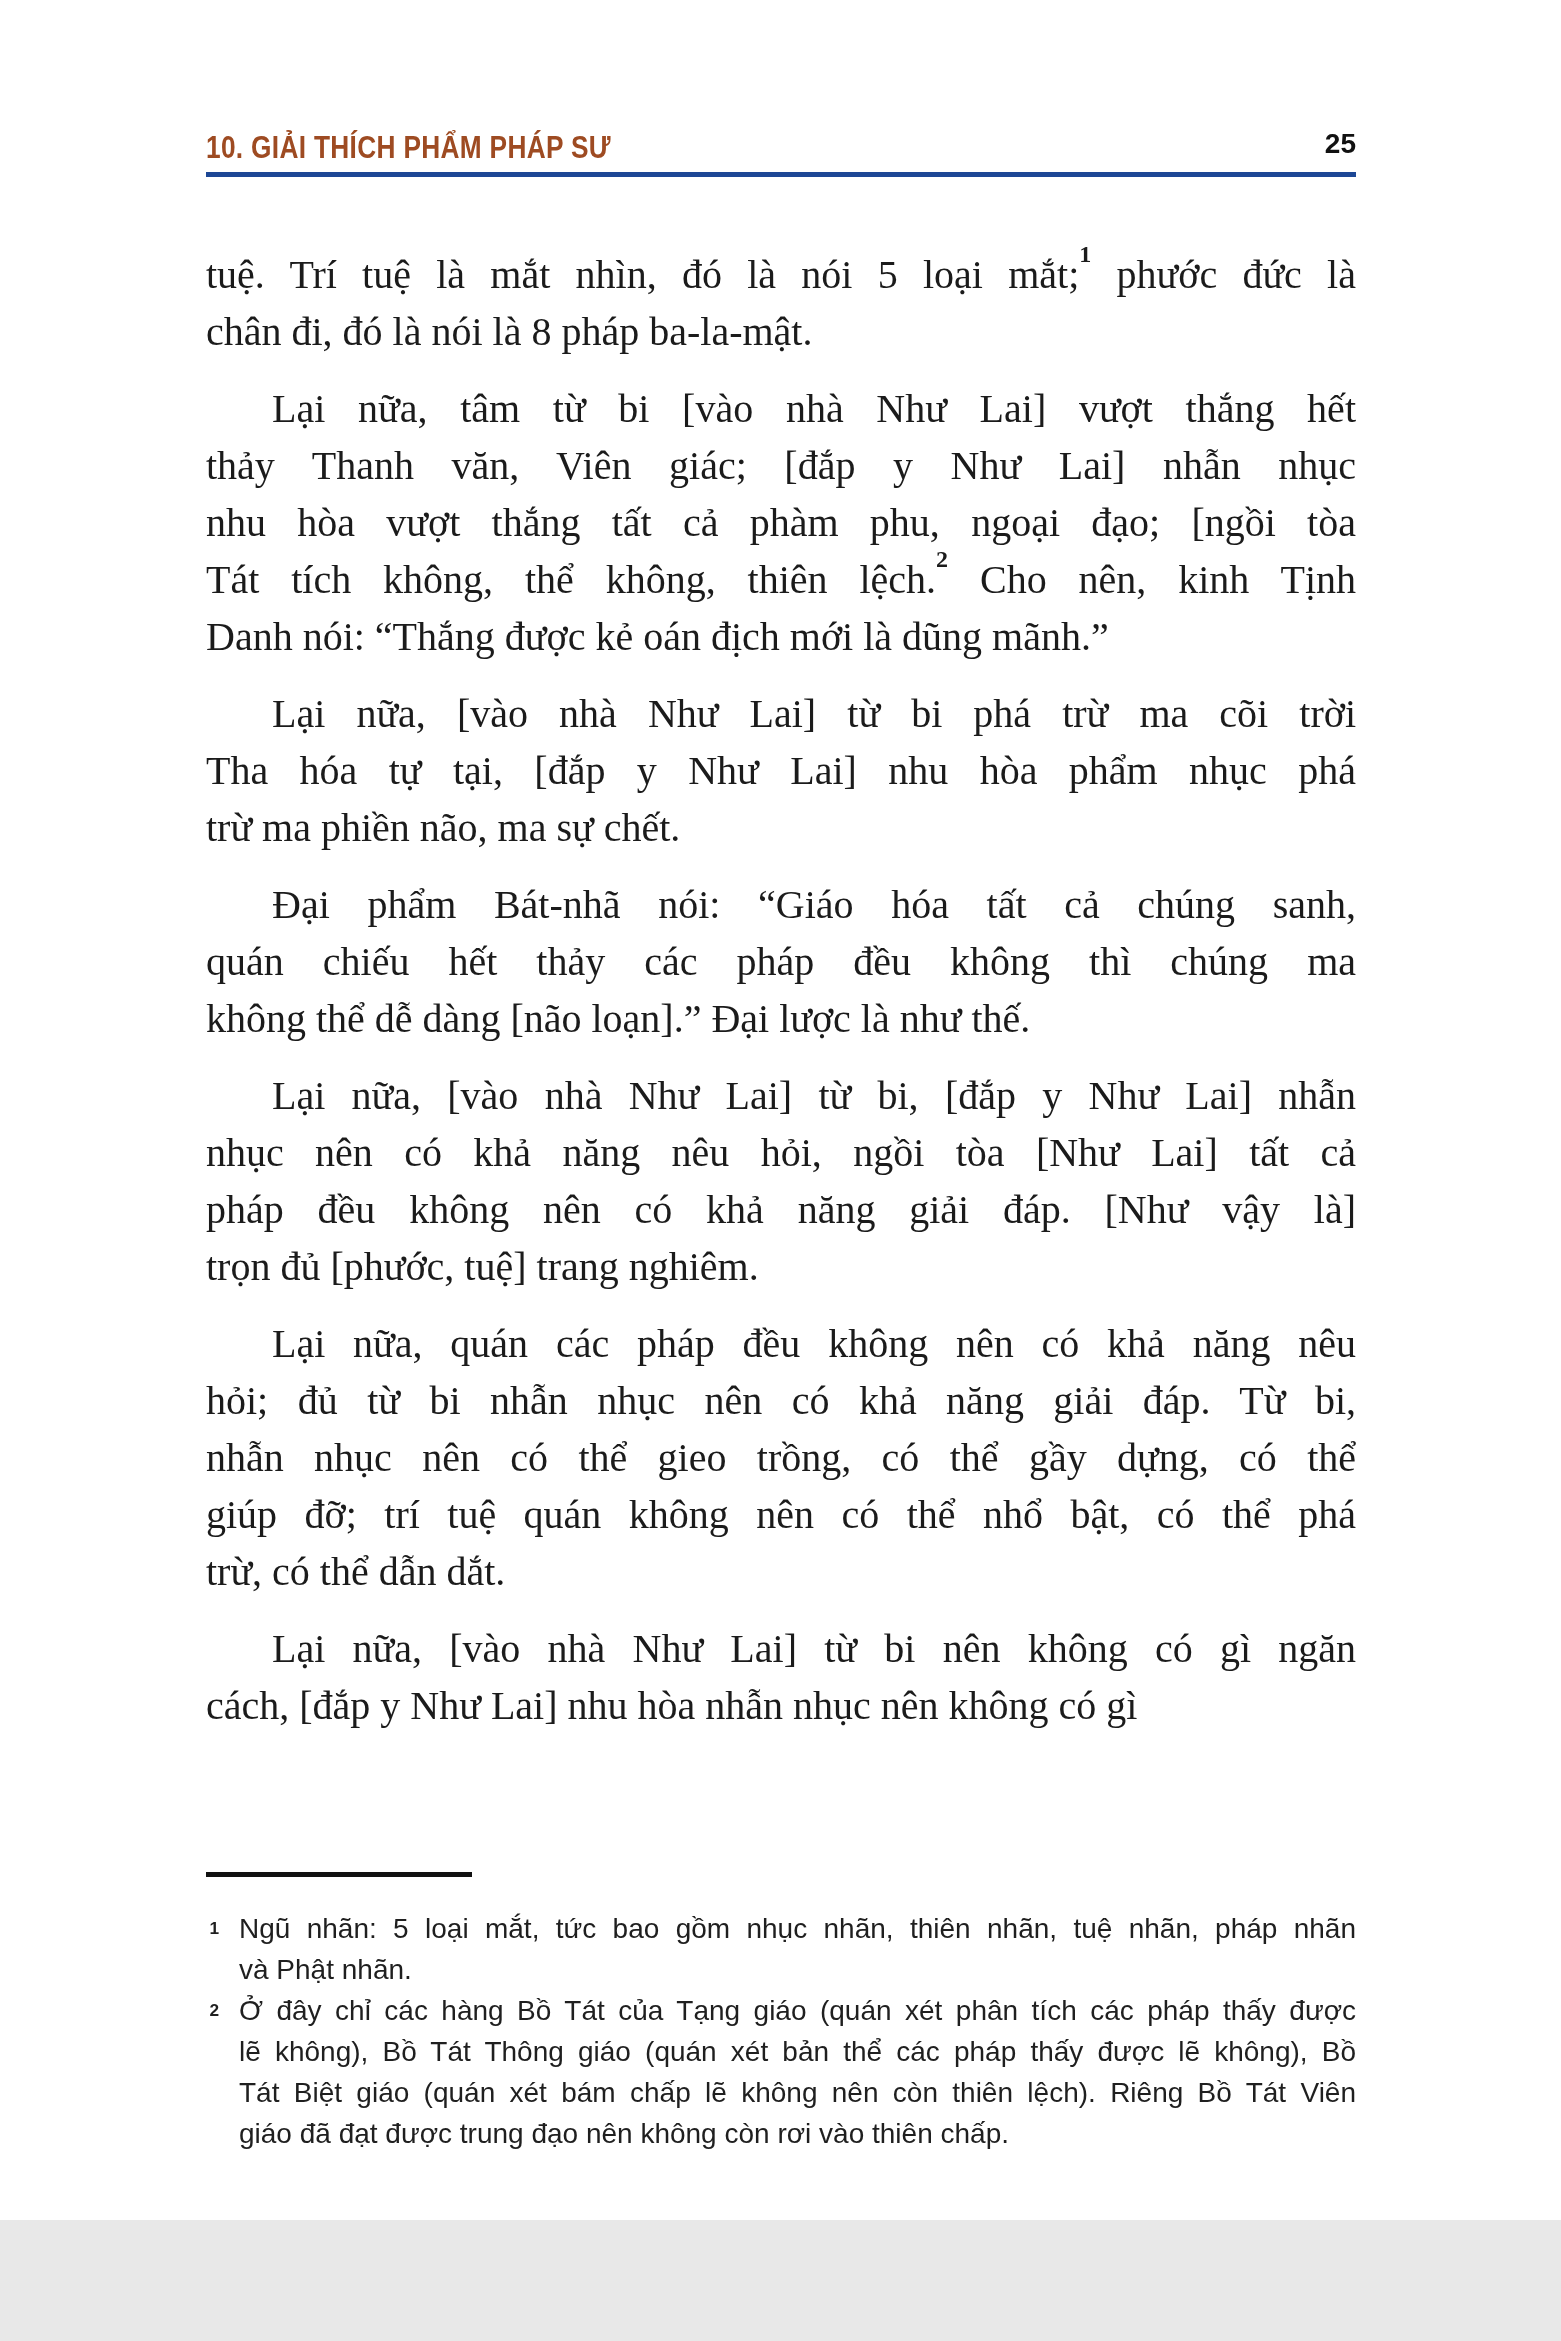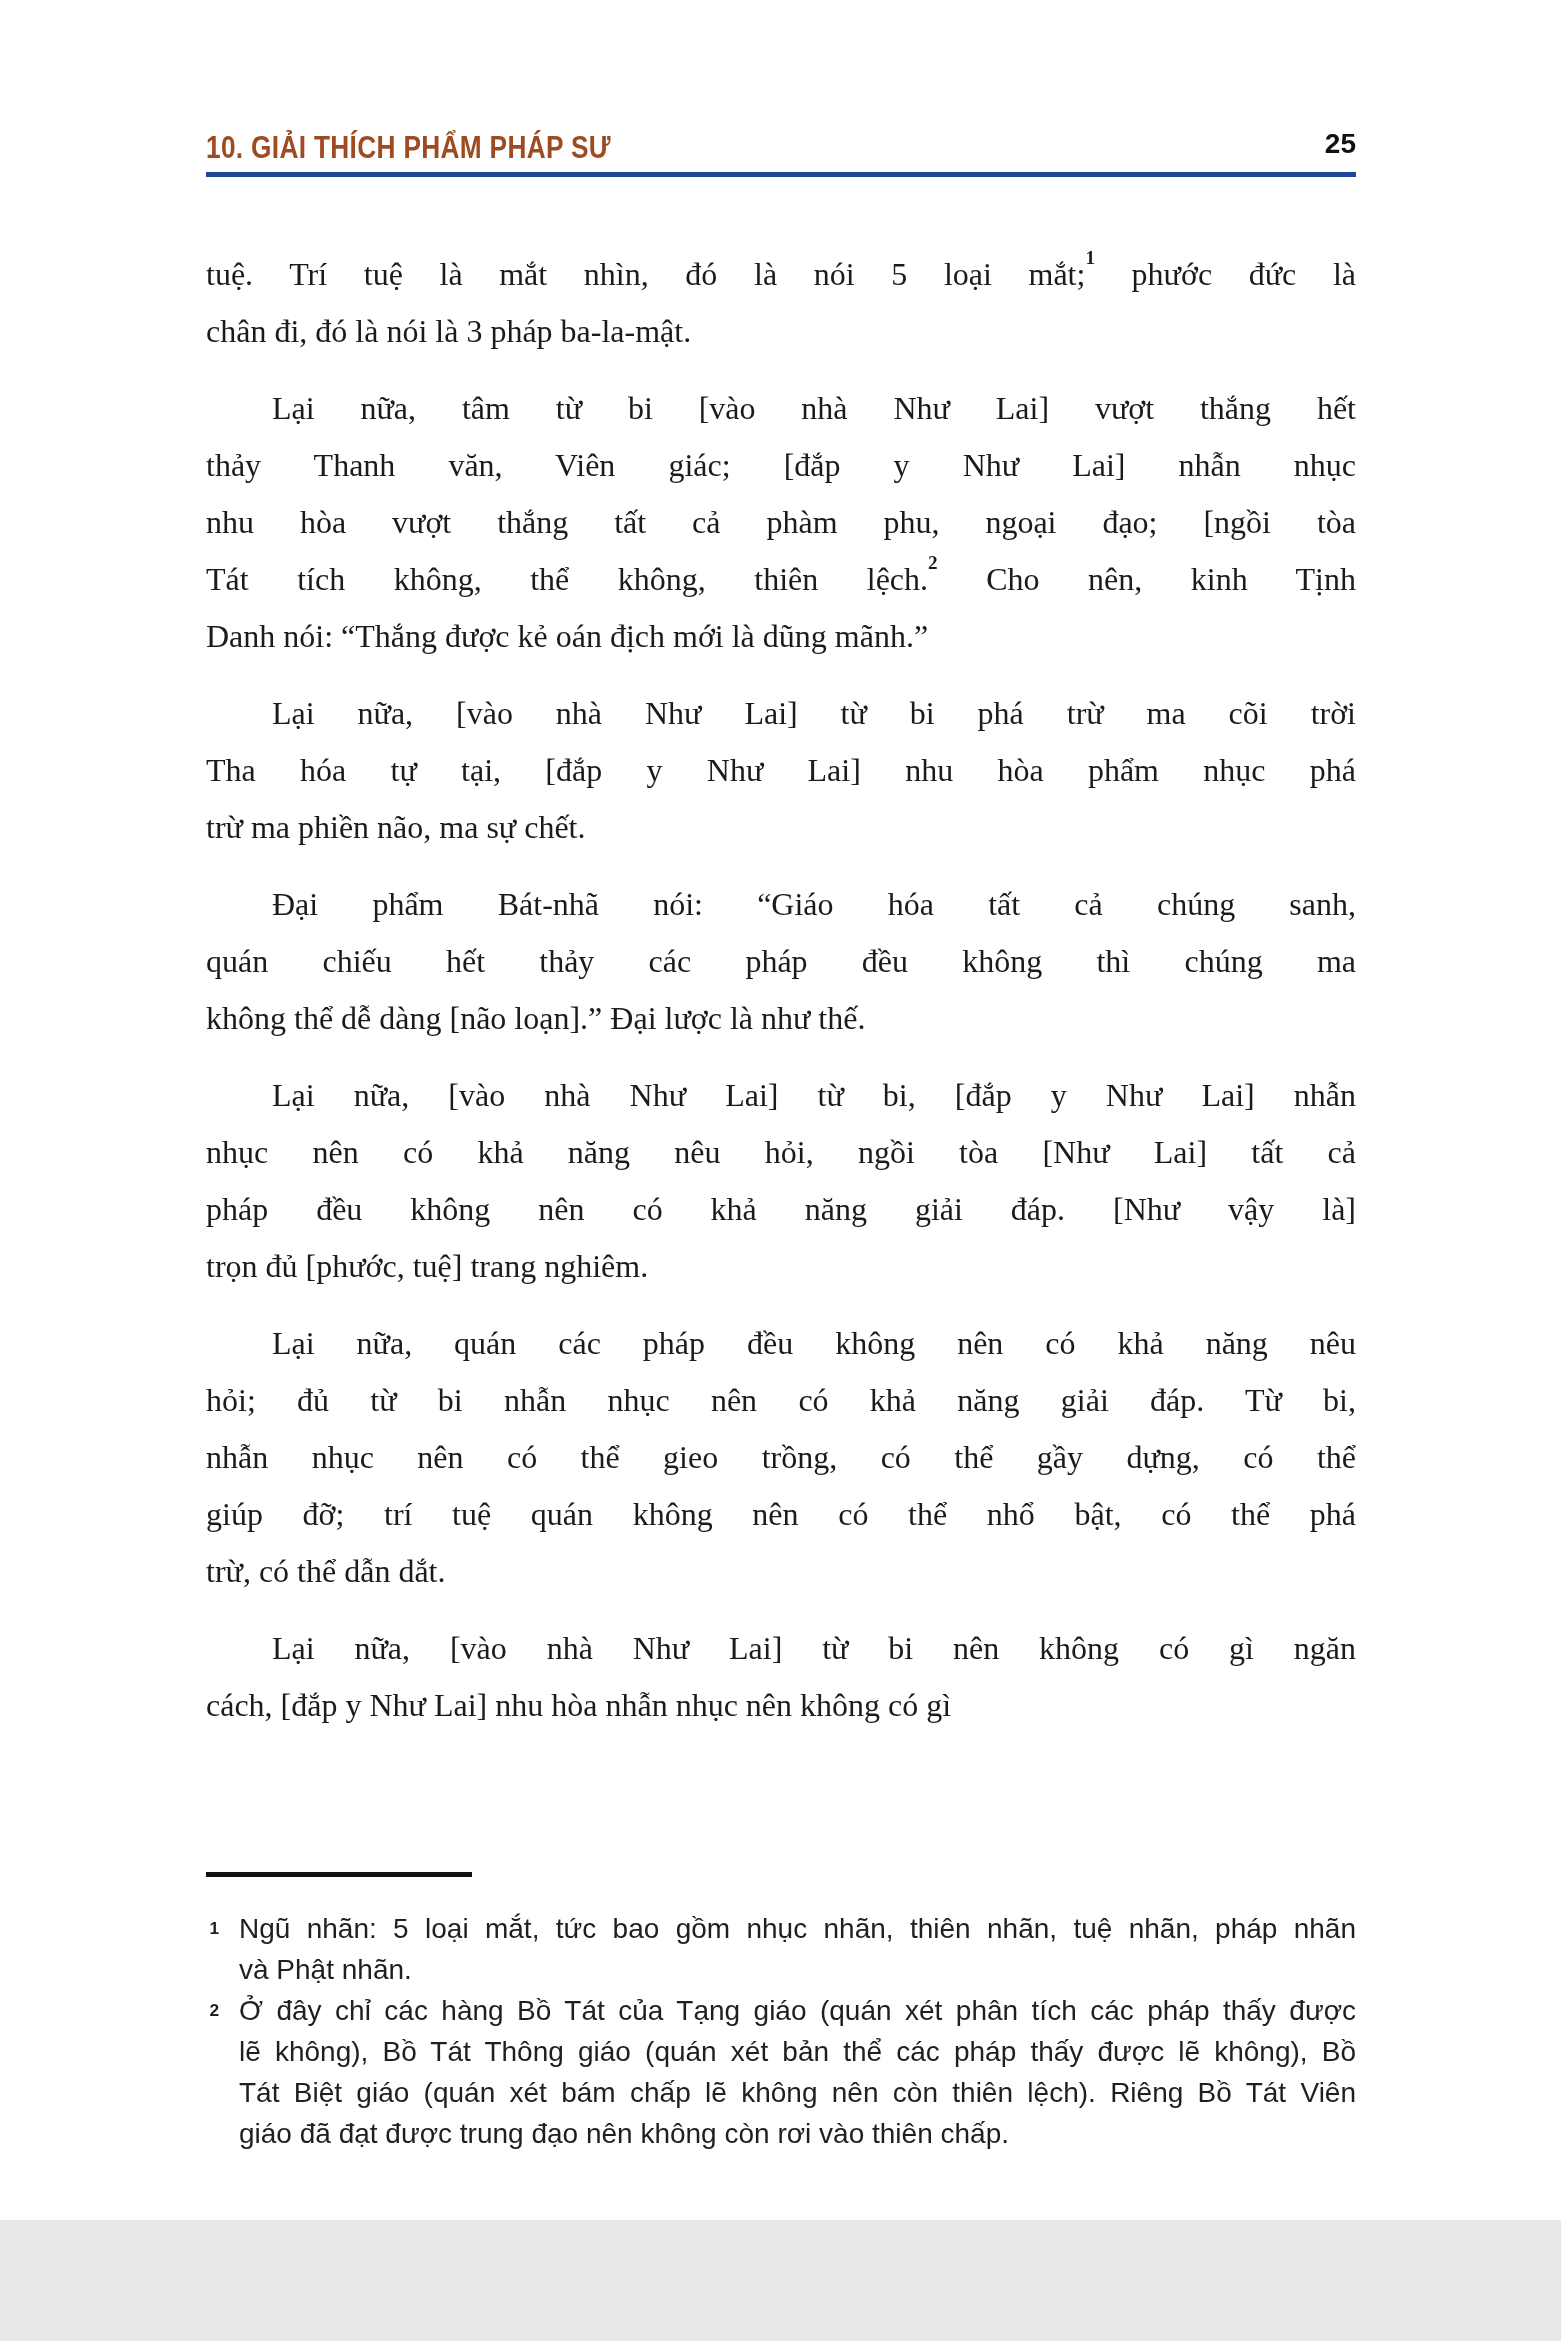--- a/index.html
+++ b/index.html
@@ -27,21 +27,21 @@
     color:#111111;
   }
   .header-rule {
     position:absolute; left:206px; top:172px;
     width:1150px; height:5.2px;
     background:var(--rule-color,#1d4795);
   }
   
   .body-text {
     position:absolute; left:206px; top:246px; width:1150px;
-    font-size:32px; line-height:57px;
+    font-size:40px; line-height:57px;
   }
   .para + .para { margin-top:15.6px; }
   .line { text-align:justify; text-align-last:justify; }
   .line.last { text-align-last:left; }
   .para.indented .line.first { text-indent:66px;margin-top:20px; }
   .body-text sup, .fn-sup {
     font-size:60%; line-height:0;
     position:relative; top:-0.5em;
     font-weight:bold;
   }
@@ -68,21 +68,21 @@
 
   <div class="chapter-title">10. GIẢI THÍCH PHẨM PHÁP SƯ</div>
 
   <div class="page-number">25</div>
 
   <div class="header-rule"></div>
 
   <div class="body-text">
       <div class="para">
         <div class="line first">tuệ. Trí tuệ là mắt nhìn, đó là nói 5 loại mắt;<sup>1</sup> phước đức là</div>
-        <div class="line last">chân đi, đó là nói là 3 pháp ba-la-mật.</div>
+        <div class="line last">chân đi, đó là nói là 8 pháp ba-la-mật.</div>
       </div>
       <div class="para indented">
         <div class="line first">Lại nữa, tâm từ bi [vào nhà Như Lai] vượt thắng hết</div>
         <div class="line">thảy Thanh văn, Viên giác; [đắp y Như Lai] nhẫn nhục</div>
         <div class="line">nhu hòa vượt thắng tất cả phàm phu, ngoại đạo; [ngồi tòa</div>
         <div class="line">Tát tích không, thể không, thiên lệch.<sup>2</sup> Cho nên, kinh Tịnh</div>
         <div class="line last">Danh nói: “Thắng được kẻ oán địch mới là dũng mãnh.”</div>
       </div>
       <div class="para indented">
         <div class="line first">Lại nữa, [vào nhà Như Lai] từ bi phá trừ ma cõi trời</div>

